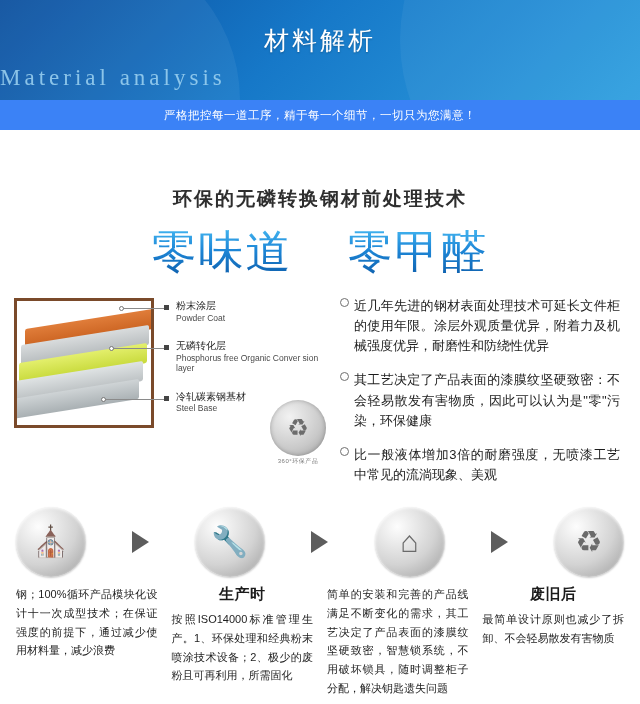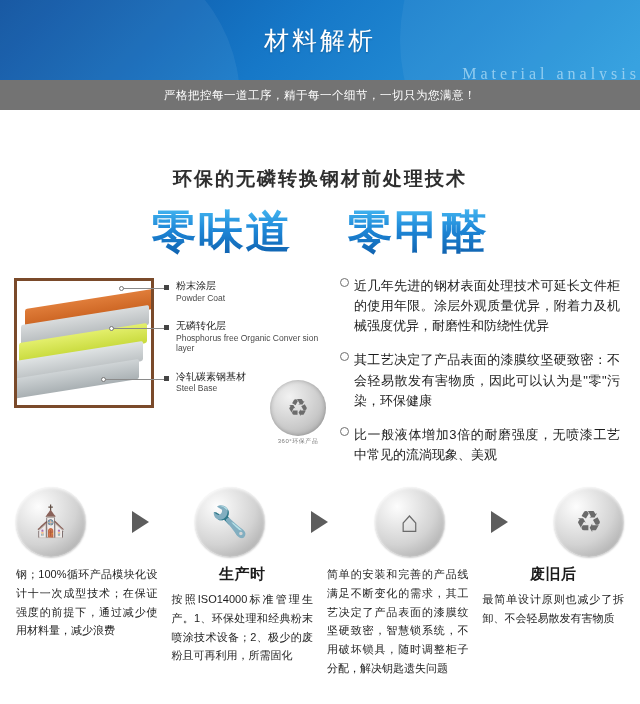--- a/index.html
+++ b/index.html
@@ -7,21 +7,21 @@
     width: 640px; height: 704px;
     font-family: "Liberation Sans", sans-serif;
     background: #ffffff;
     overflow: hidden;
   }
   .page { position: relative; width: 640px; height: 704px; background: #fff; }
 
   
   .header {
     position: relative;
-    width: 640px; height: 80px;
+    width: 640px; height: 100px;
     background: linear-gradient(135deg, #0b4f9e 0%, #1678c8 45%, #2f9fe0 100%);
     overflow: hidden;
   }
   .header::before {
     content: "";
     position: absolute; left: -80px; top: -60px;
     width: 320px; height: 320px; border-radius: 50%;
     background: rgba(255,255,255,0.06);
   }
   .header::after {
@@ -35,54 +35,54 @@
     text-align: center;
     color: #ffffff;
     font-size: 25px;
     letter-spacing: 3px;
     padding-top: 24px;
     font-weight: normal;
     text-shadow: 0 1px 2px rgba(0,0,0,0.25);
   }
   .header-sub {
     position: relative;
-    text-align: right;
+    text-align: left;
     color: #9fd4f2;
-    font-size: 16px;
+    font-size: 23px;
     letter-spacing: 4px;
     padding-top: 8px;
     font-family: "Liberation Serif", serif;
     opacity: 0.85;
   }
 
   
   .ribbon {
     width: 640px; height: 30px;
-    background: #737373;
+    background: #3b82f6;
     display: flex; align-items: center; justify-content: center;
   }
   .ribbon-text {
     color: #ffffff;
     font-size: 11.5px;
     letter-spacing: 0.5px;
   }
 
   
   .slogan-wrap { padding-top: 16px; text-align: center; }
   .slogan-line1 {
     font-size: 19px;
     color: #2e2e2e;
     letter-spacing: 2px;
     font-weight: bold;
     margin-top: 40px;
   }
   .slogan-line2 {
     margin-top: 10px;
     font-size: 45px;
-    font-weight: bold;
+    font-weight: normal;
     letter-spacing: 2px;
     background: linear-gradient(180deg, #4fc3f7 0%, #1e88d8 45%, #0b57a4 100%);
     -webkit-background-clip: text;
     background-clip: text;
     color: transparent;
     -webkit-text-fill-color: transparent;
     text-shadow: none;
   }
   .slogan-line2 .gap { display: inline-block; width: 26px; }
 

